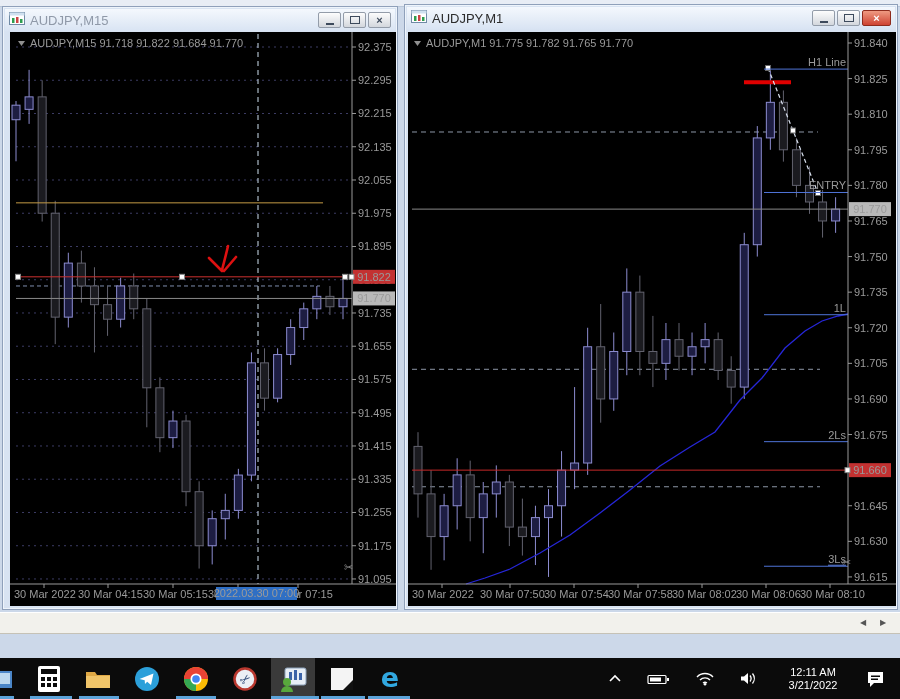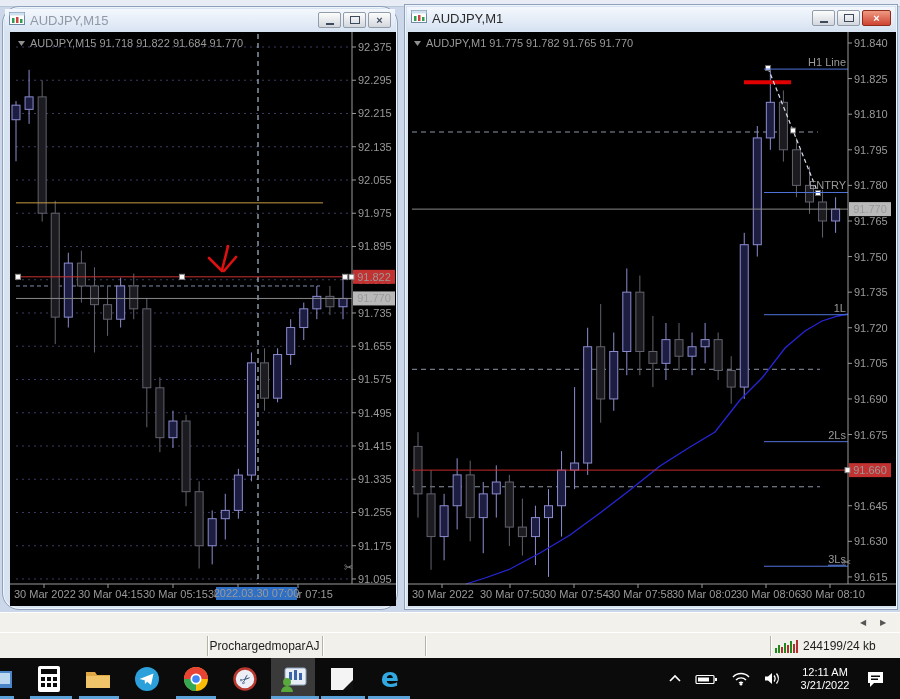--- a/index.html
+++ b/index.html
@@ -1,21 +1,21 @@
 <!DOCTYPE html>
 <html><head>
 <meta charset="utf-8">
 <style>
   html,body{margin:0;padding:0;background:#222;}
   .screen{position:relative;width:900px;height:699px;overflow:hidden;background:#ccd8e9;
           font-family:"Liberation Sans",sans-serif;}
   .topstrip{position:absolute;left:0;top:0;width:900px;height:6px;background:#e8edf5;border-bottom:1px solid #b9c6d8;}
   
   .window{position:absolute;background:#d8e3f2;border:1px solid #8fa0ba;box-shadow:inset 0 0 0 1px #eef4fb;}
-  #win-left{left:2px;top:6px;width:394px;height:602px;border-radius:17px;}
+  #win-left{left:2px;top:6px;width:394px;height:602px;}
   #win-right{left:404px;top:4px;width:492px;height:604px;}
   .titlebar{position:absolute;left:2px;top:2px;right:2px;height:22px;
             background:linear-gradient(#f4f8fd,#d9e4f3);display:flex;align-items:center;padding:0 4px;}
   .wtitle{font-size:13px;margin-left:5px;flex:1;white-space:nowrap;}
   #win-left .wtitle{color:#8f99a8;}
   #win-right .wtitle{color:#2b2b2b;}
   .wbtns{display:flex;gap:2px;}
   .wbtn{width:21px;height:14px;border:1px solid #939ca9;border-radius:2px;
         background:linear-gradient(#fdfdfd,#d3d7dd);display:flex;align-items:center;justify-content:center;cursor:pointer;}
   .wbtn .g-min{width:8px;height:2px;background:#3d4a5c;margin-top:7px;}
@@ -39,21 +39,21 @@
   .cell-account{position:absolute;left:207px;width:115px;top:0;height:26px;display:flex;align-items:center;justify-content:center;
                 font-size:12px;color:#1d1d1d;}
   .cell-traffic{position:absolute;left:775px;top:0;height:26px;display:flex;align-items:center;gap:5px;font-size:12px;color:#1d1d1d;}
   .bars{display:flex;align-items:flex-end;gap:1px;height:14px;}
   .bars i{display:block;width:2px;}
   
   .taskbar{position:absolute;left:0;top:658px;width:900px;height:41px;background:#0b0b0b;}
   .tb-app{position:absolute;top:0;height:41px;width:44px;display:flex;align-items:center;justify-content:center;cursor:pointer;}
   .tb-app.active{background:#3a3a3a;}
   .underline{position:absolute;top:38px;height:3px;background:#5ca3d9;}
-  .tray{position:absolute;right:0;top:0;height:41px;display:flex;align-items:center;}
+  .tray{position:absolute;right:0;top:0;height:41px;display:flex;align-items:center;gap:12px;}
   .tray-ic{margin:0 6px;display:flex;align-items:center;cursor:pointer;}
   .clock{width:62px;text-align:center;color:#fff;font-size:11px;line-height:13px;cursor:pointer;margin:0 4px;}
 </style>
 </head>
 <body>
 
 <div class="screen">
   <div class="topstrip"></div>
 
   <div class="window" id="win-left">
@@ -390,40 +390,20 @@
 
   <div class="scrollstrip">
     <div class="sarrow" id="sarrow-left">
         <span style="font-family:'DejaVu Sans',sans-serif">◀</span>
       </div>
     <div class="sarrow" id="sarrow-right">
         <span style="font-family:'DejaVu Sans',sans-serif">▶</span>
       </div>
   </div>
 
-  <div class="statusbar">
-    <div class="sep" style="left:207px"></div>
-    <div class="sep" style="left:322px"></div>
-    <div class="sep" style="left:425px"></div>
-    <div class="sep" style="left:770px"></div>
-    <div class="cell-account">ProchargedmoparAJ</div>
-    <div class="cell-traffic">
-      <span class="bars">
-        <i style="height:5px;background:#1e8a1e"></i>
-          <i style="height:8px;background:#1e8a1e"></i>
-          <i style="height:6px;background:#b03030"></i>
-          <i style="height:10px;background:#1e8a1e"></i>
-          <i style="height:8px;background:#b03030"></i>
-          <i style="height:12px;background:#1e8a1e"></i>
-          <i style="height:9px;background:#b03030"></i>
-          <i style="height:13px;background:#b03030"></i>
-      </span>
-      <span>244199/24 kb</span>
-    </div>
-  </div>
 
   <div class="taskbar">
     <div class="tb-app" style="left:-22px">
       <svg width="24" height="22">
           <rect width="24" height="17" y="3" fill="#4b86c8"></rect>
           <rect x="2" y="5" width="20" height="11" fill="#bcd8ef"></rect>
         </svg>
     </div>
     <div class="tb-app" style="left:27px">
       <svg width="22" height="26">

